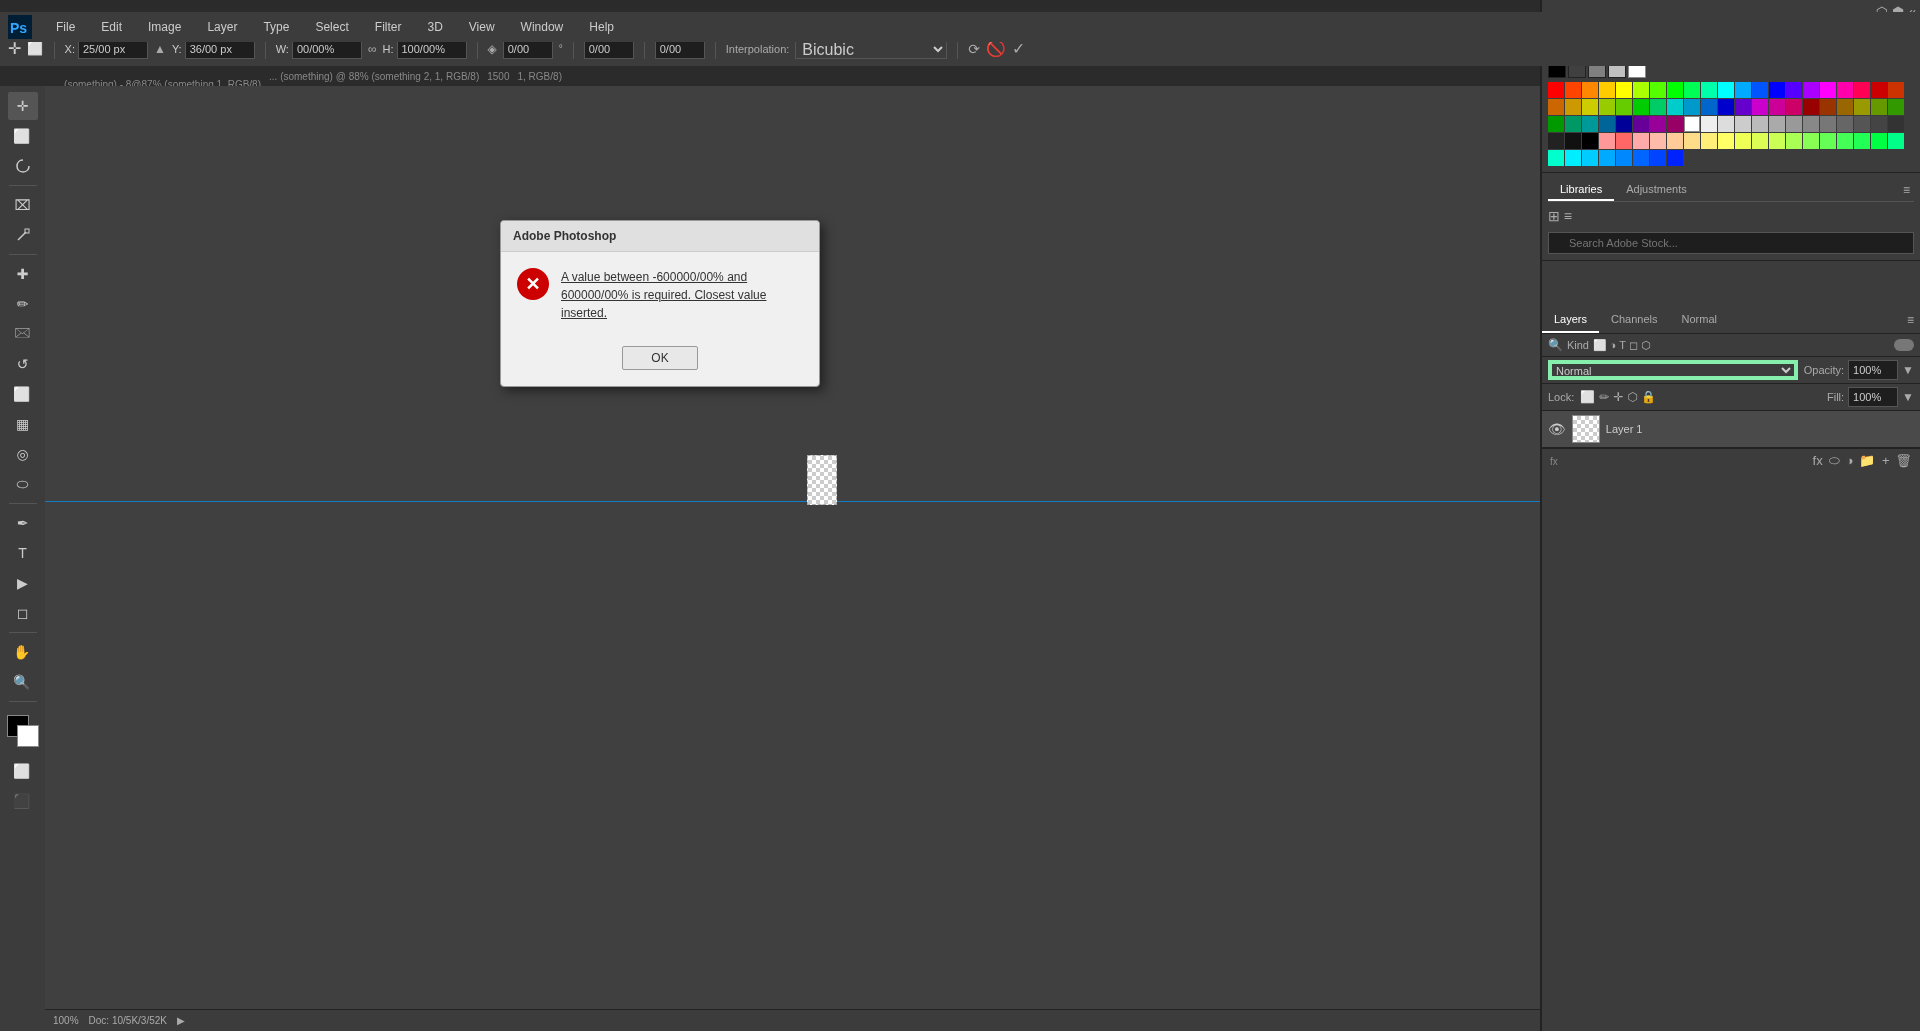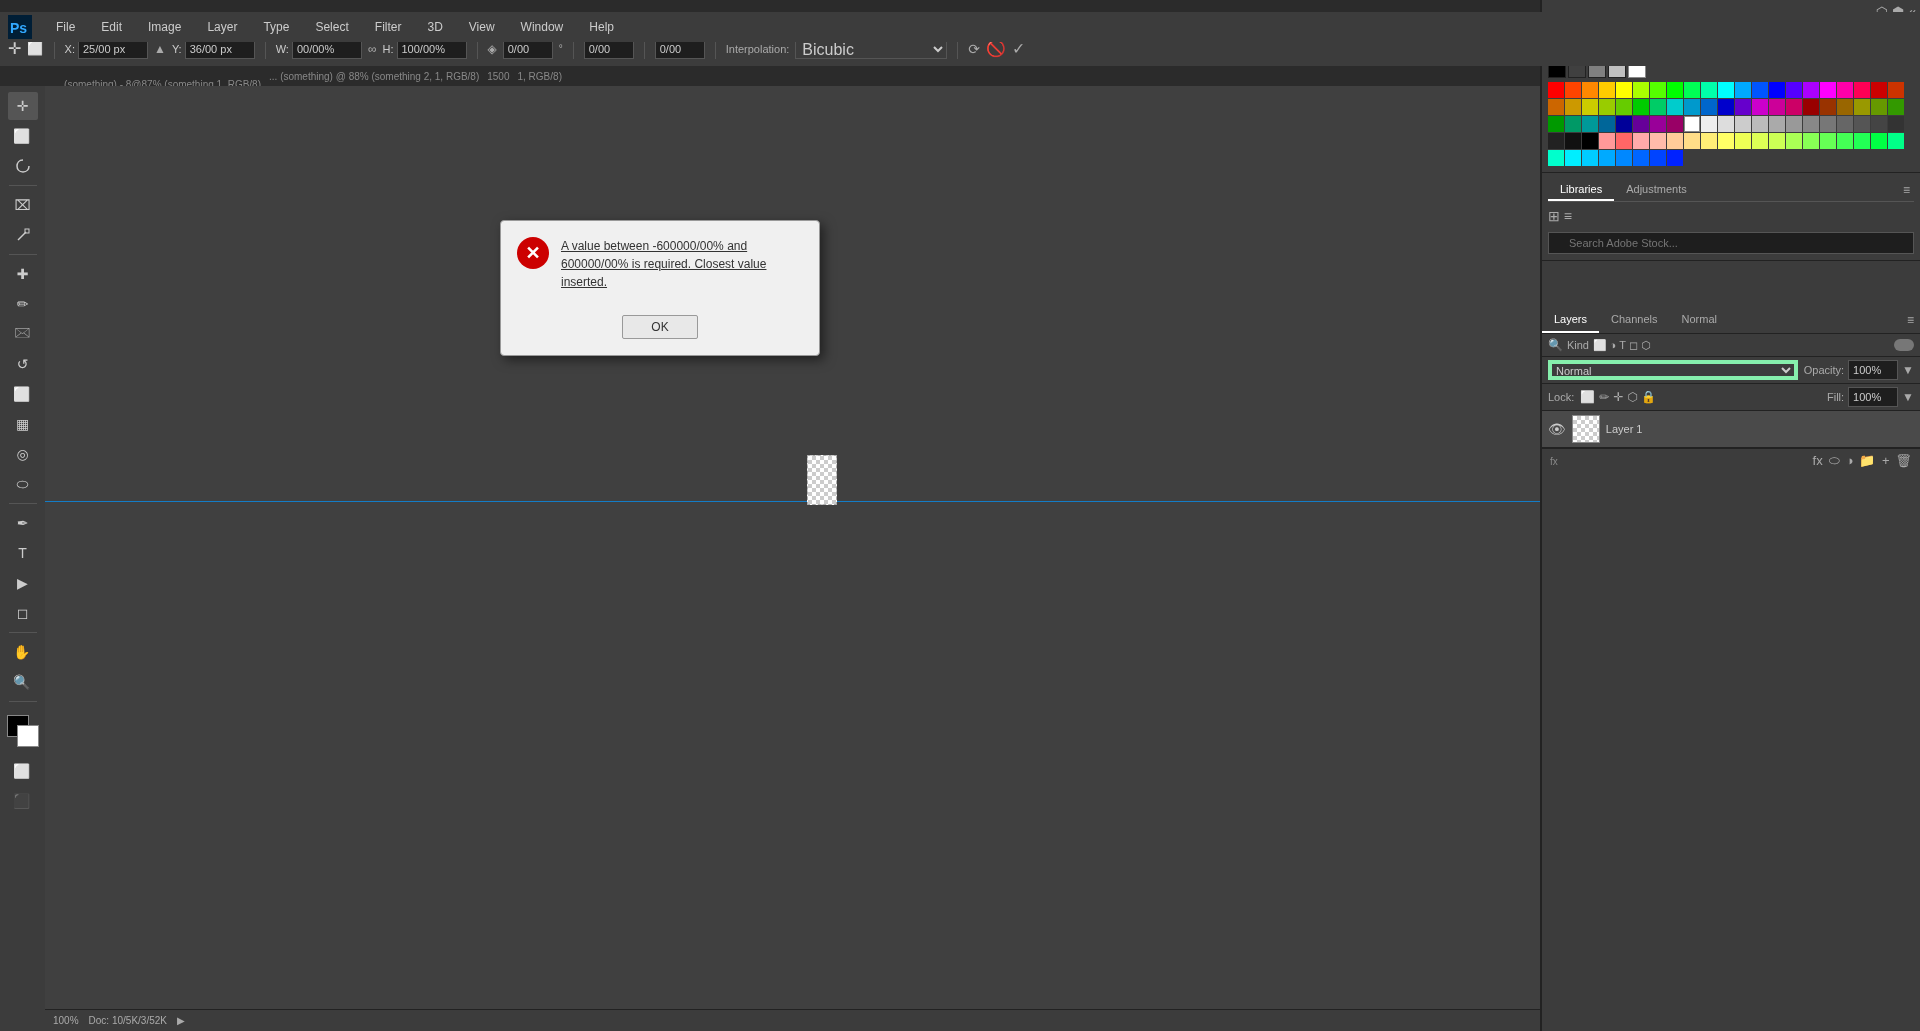--- a/index.html
+++ b/index.html
@@ -891,20 +891,23 @@
         <span class="layers-bottom-icon">📁</span>
         <span class="layers-bottom-icon">+</span>
         <span class="layers-bottom-icon">🗑</span>
       </div>
     </div>
   </div>
 </div>
 
 <div class="dialog-overlay">
   <div class="dialog-box">
+    <div class="dialog-title-bar">
+      <span>Adobe Photoshop</span>
+    </div>
     <div class="dialog-body">
       <div class="dialog-error-icon">
         <span>✕</span>
       </div>
       <span class="dialog-message">A value between -600000/00% and 600000/00% is required.  Closest value inserted.</span>
     </div>
     <div class="dialog-footer">
       <button class="dialog-ok-btn">OK</button>
     </div>
   </div>

